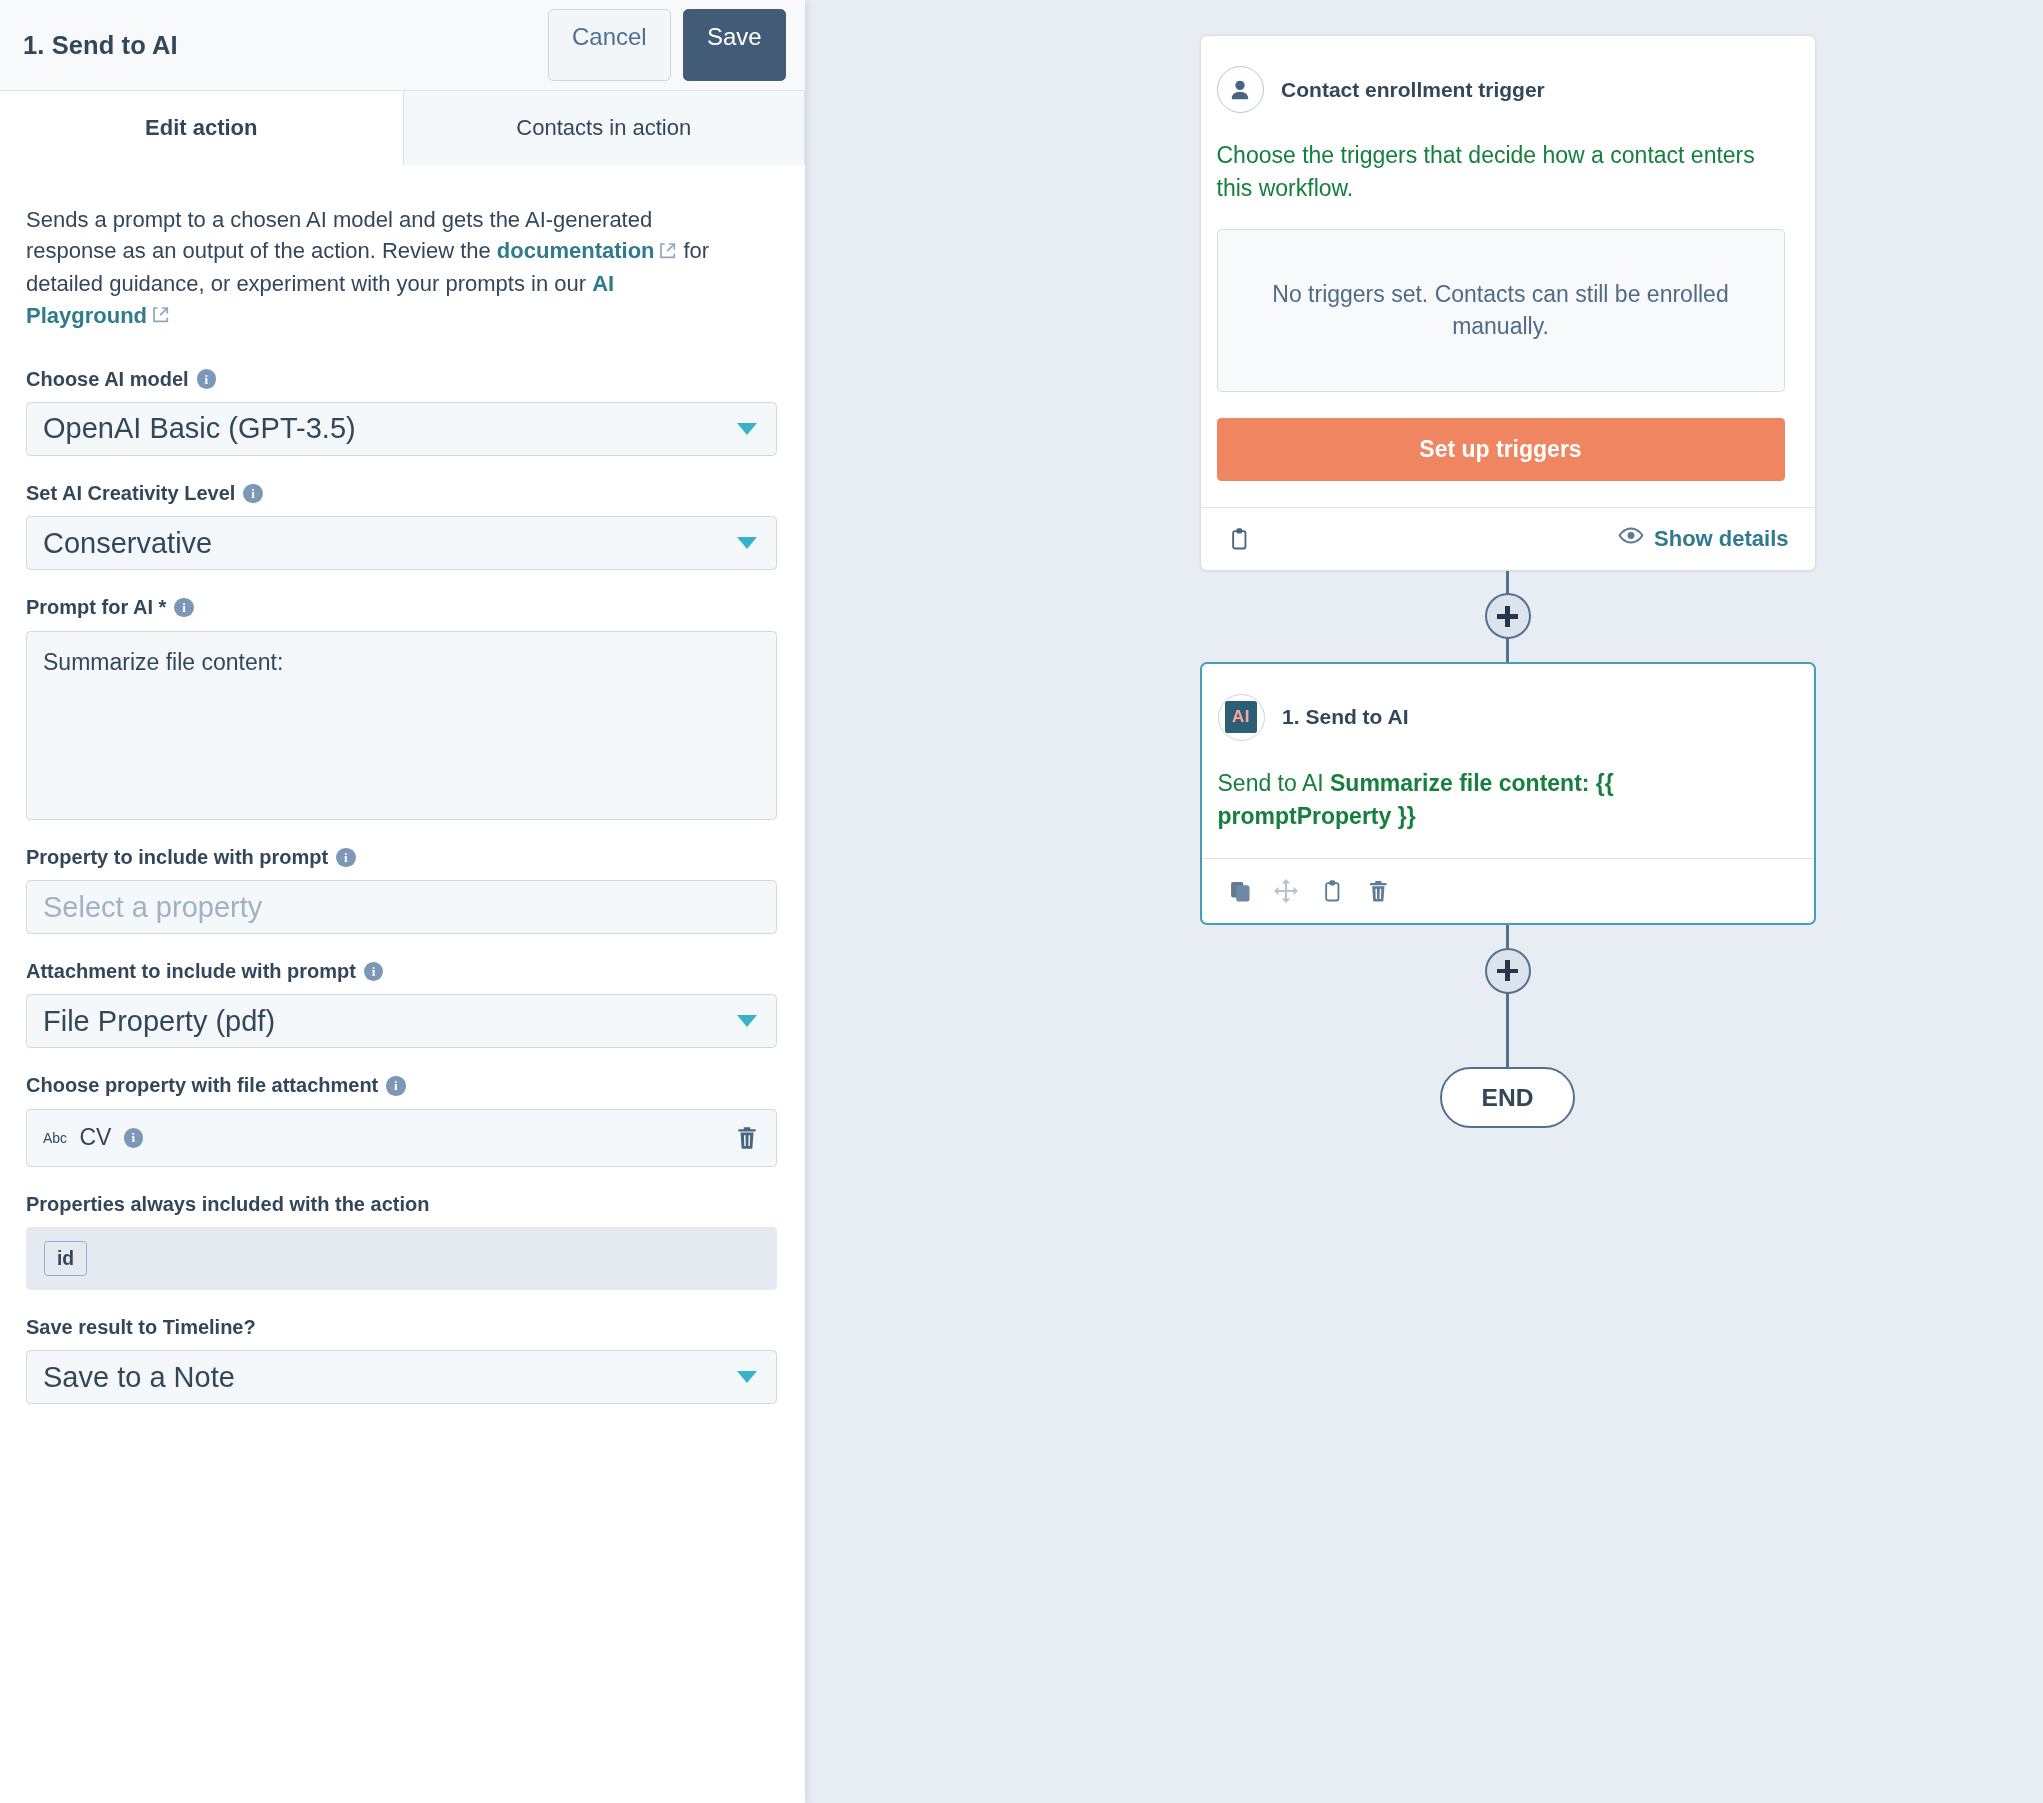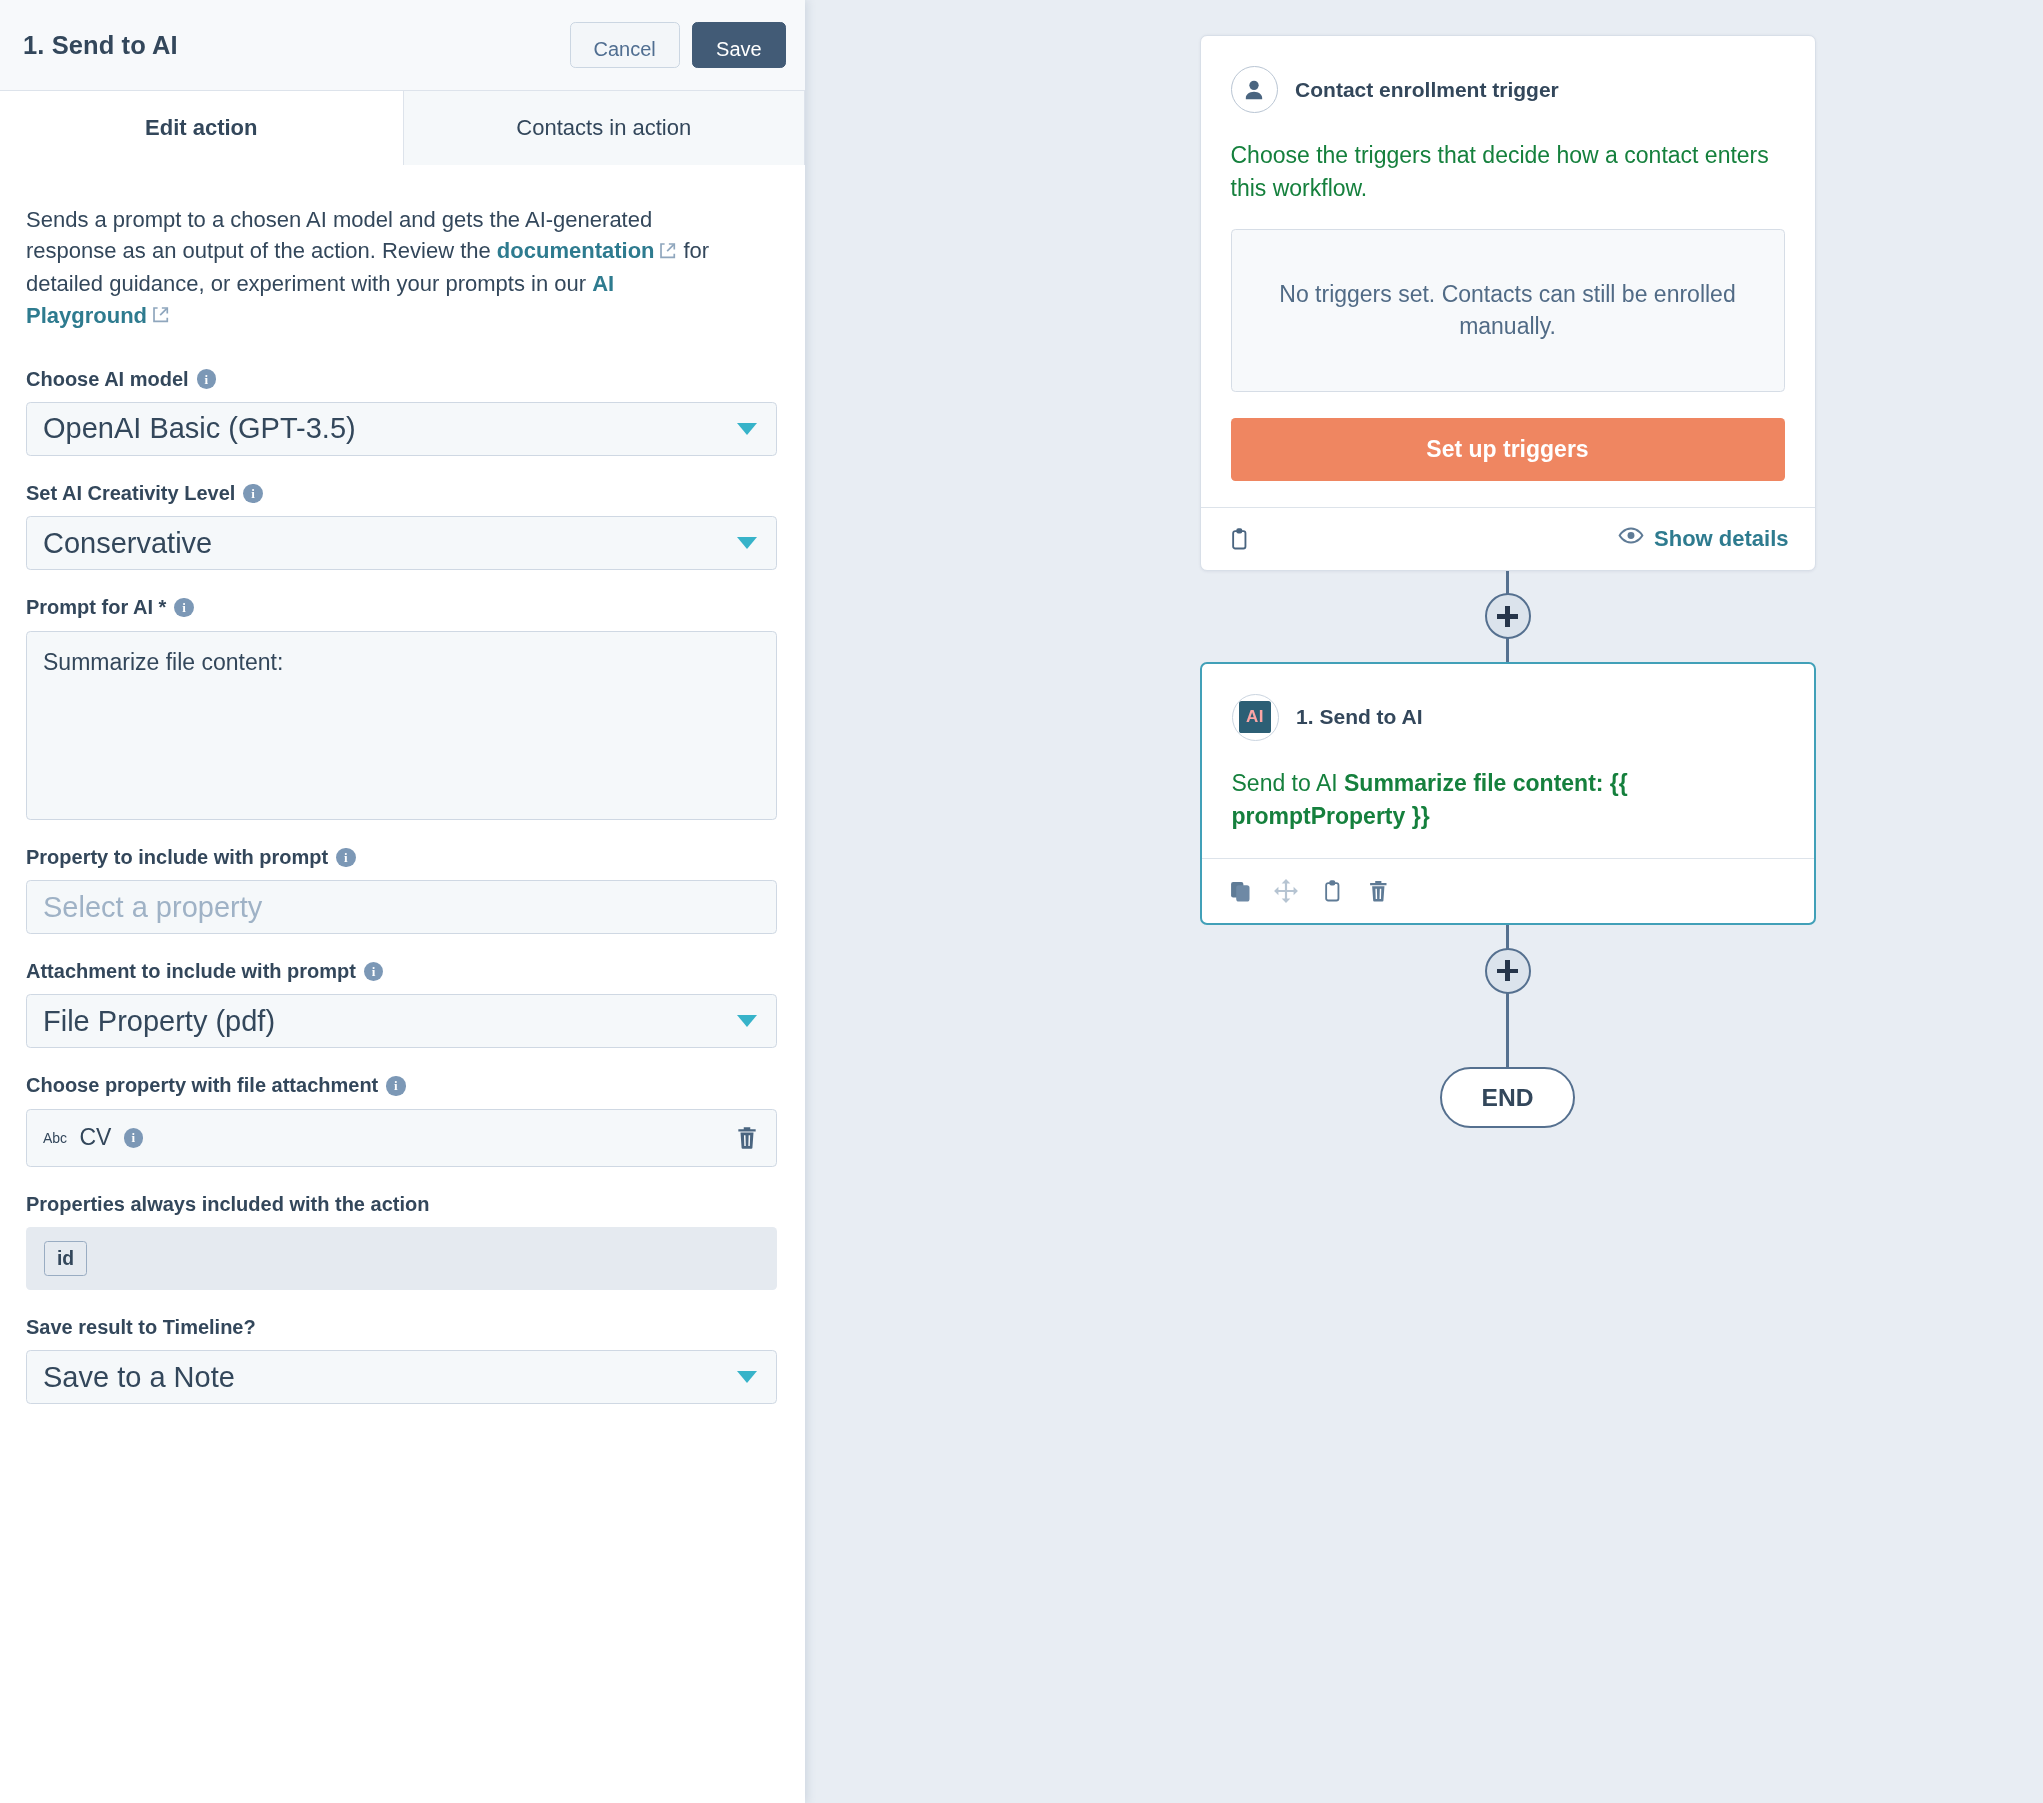--- a/index.html
+++ b/index.html
@@ -44,24 +44,24 @@
   .panel-title {
     font-size: 25.5px;
     font-weight: 700;
     color: #33475b;
     letter-spacing: 0.1px;
     flex: 1;
   }
   .hdr-btns { display: flex; align-items: center; gap: 12.3px; }
   .btn {
     font-family: "Liberation Sans", sans-serif;
-    font-size: 20px;
+    font-size: 24px;
     border-radius: 5.3px;
     padding: 0 23px;
-    height: 46px;
+    height: 72px;
     line-height: 53px;
     cursor: pointer;
     white-space: nowrap;
   }
   .btn-cancel {
     background: #f3f6f9;
     border: 0.9px solid #cbd6e2;
     color: #506e91;
   }
   .btn-save {
@@ -246,21 +246,21 @@
   }
 
   .card {
     background: #ffffff;
     border: 0.9px solid #d8dfe8;
     border-radius: 7px;
     box-shadow: 0 0.9px 2.6px rgba(60,80,110,0.08);
     position: relative;
     z-index: 2;
   }
-  .card-body { padding: 30px 30px 26px 30px; }
+  .card-body { padding: 30px 30px 26px 16px; }
 
   .node-head {
     display: flex;
     align-items: center;
     gap: 17.6px;
     margin-bottom: 26px;
   }
   .avatar-ring {
     width: 47px; height: 47px;
     border-radius: 50%;

